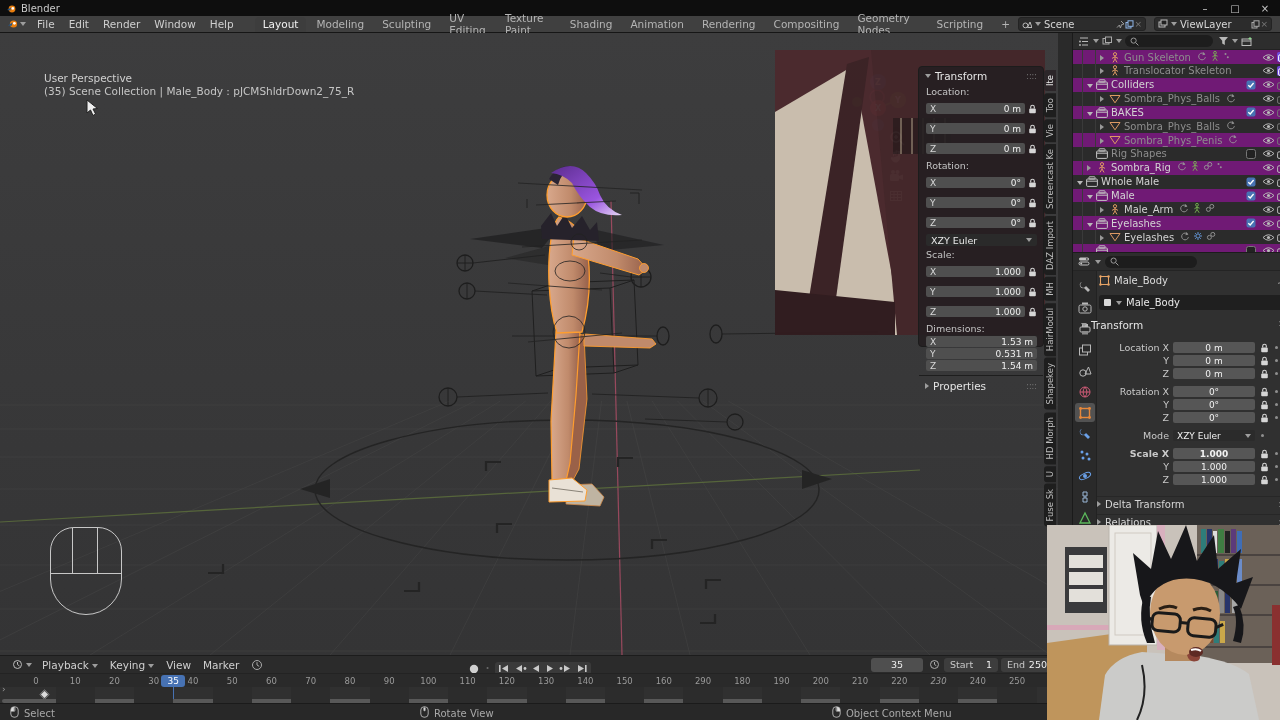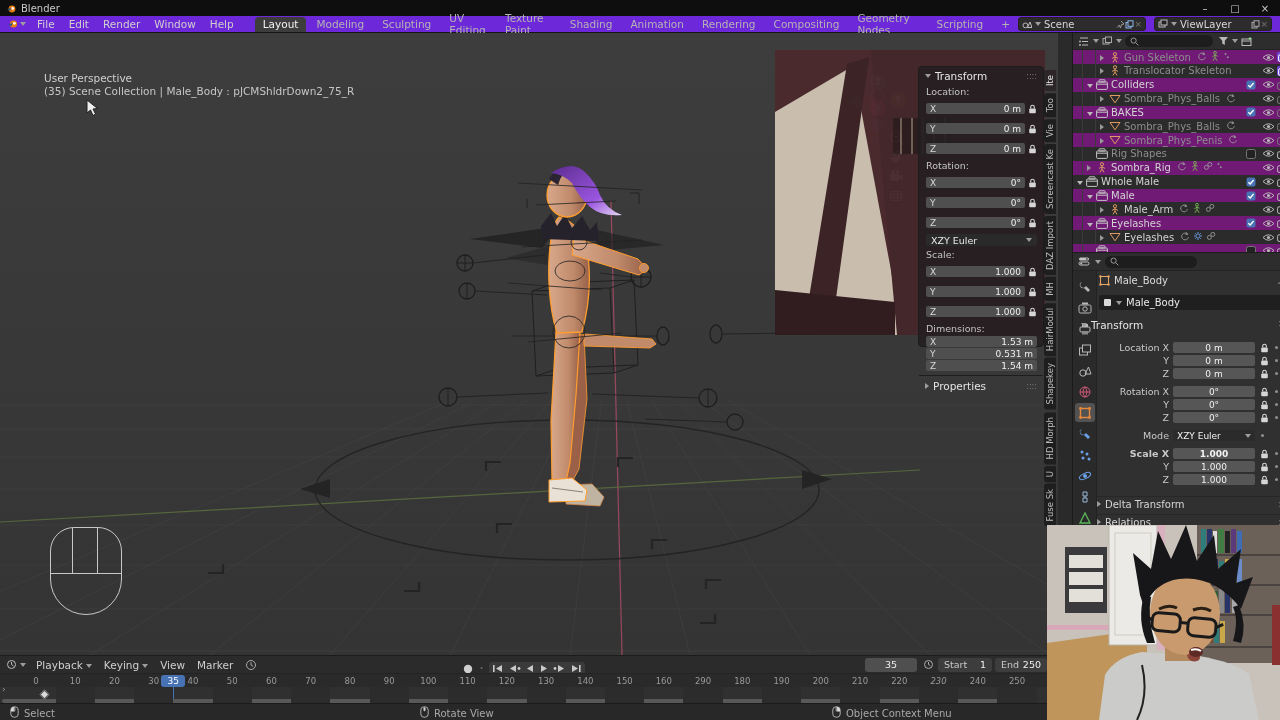--- a/index.html
+++ b/index.html
@@ -4,21 +4,21 @@
 <style>
   html,body{margin:0;padding:0;background:#111;}
   *{box-sizing:border-box;font-family:"DejaVu Sans",sans-serif;-webkit-font-smoothing:antialiased;}
   #app{position:relative;width:1280px;height:720px;background:#2a2a2a;overflow:hidden;}
   .abs{position:absolute;}
   .fx{display:flex;align-items:center;}
   
   #titlebar{left:0;top:0;width:1280px;height:16px;background:#0e0e0e;color:#c9c9c9;font-size:10px;}
   .winbtn{width:30px;height:16px;display:flex;align-items:center;justify-content:center;color:#c9c9c9;font-size:10px;}
   
-  #menubar{left:0;top:16px;width:1280px;height:17px;background:#6d28d9;border-bottom:1px solid #161616;}
+  #menubar{left:0;top:16px;width:1280px;height:17px;background:#404040;border-bottom:1px solid #161616;}
   .menu-item{padding:0 7px;font-size:10.5px;color:#cfcfcf;height:17px;display:flex;align-items:center;}
   .ws-tab{padding:1px 8px;font-size:10.5px;color:#b4b4b4;border-radius:4px 4px 0 0;height:15px;display:flex;align-items:center;}
   .ws-tab.active{background:#3d3d3d;color:#f1f1f1;}
   .chipfield{background:#2c2c2c;border:1px solid #232323;border-radius:3px;height:14px;display:flex;align-items:center;padding:0 3px;color:#d6d6d6;font-size:10px;gap:3px;}
   .caret{width:0;height:0;border-left:3.5px solid transparent;border-right:3.5px solid transparent;border-top:4px solid #9d9d9d;display:inline-block;}
   .caret-r{width:0;height:0;border-top:3.5px solid transparent;border-bottom:3.5px solid transparent;border-left:4px solid #9d9d9d;display:inline-block;}
   
   #vph1{left:0;top:33px;width:1058px;height:17px;background:#2e2e2e;border-bottom:1px solid #262626;}
   #vph2{left:0;top:50px;width:1058px;height:18px;background:#262626;border-bottom:1px solid #1f1f1f;}
   .hbtn{height:15px;display:flex;align-items:center;gap:3px;padding:0 4px;border-radius:3px;color:#d4d4d4;font-size:10.5px;}
@@ -68,21 +68,21 @@
   #proptabs{position:absolute;left:0;top:18px;width:24px;height:433px;background:#2a2a2a;border-right:1px solid #222;}
   .ptab{position:absolute;left:2px;width:20px;height:19px;display:flex;align-items:center;justify-content:center;border-radius:3px;}
   .ptab.active{background:#525252;}
   .pr-row{position:absolute;left:24px;width:198px;height:13px;display:flex;align-items:center;}
   .pr-lab{width:76px;text-align:right;font-size:9.5px;color:#c9c9c9;padding-right:4px;}
   .pr-field{width:82px;height:11px;background:#565656;border-radius:2px;display:flex;align-items:center;justify-content:center;font-size:9px;color:#f2f2f2;}
   .pr-field.drop{background:#2b2b2b;justify-content:flex-start;padding:0 4px;}
   .pr-dot{width:3px;height:3px;border-radius:50%;background:#8f8f8f;margin-left:6px;}
   .pcollapsed{position:absolute;left:24px;width:198px;height:15px;display:flex;align-items:center;gap:4px;font-size:10px;color:#d6d6d6;border-top:1px solid #272727;}
   
-  #timeline{left:0;top:655px;width:1058px;height:48px;background:#2b2b2b;border-top:1px solid #1c1c1c;}
+  #timeline{left:0;top:655px;width:1058px;height:48px;background:#2b2b2b;border-top:1px solid #1c1c1c;padding-left:6px;}
   #tl-ruler{position:absolute;left:0;top:17px;width:1058px;height:14px;background:#2a2a2a;border-top:1px solid #232323;}
   .tl-num{position:absolute;top:2px;transform:translateX(-50%);font-size:8.5px;color:#9a9a9a;}
   #tl-track{position:absolute;left:0;top:31px;width:1058px;height:17px;background:#303030;overflow:hidden;}
   .tl-stripe{position:absolute;top:0;height:17px;background:#2c2c2c;}
   .tlfield{background:#4f4f4f;border-radius:3px;height:14px;display:flex;align-items:center;justify-content:center;font-size:9.5px;color:#eee;}
   .tlfield.dark{background:#3d3d3d;justify-content:space-between;padding:0 6px;color:#c8c8c8;}
   #playhead-chip{position:absolute;top:1px;width:24px;height:12px;background:#4772b3;border-radius:3px;color:#fff;font-size:9px;display:flex;align-items:center;justify-content:center;}
   #playhead-line{position:absolute;top:0;width:2px;height:17px;background:#4772b3;}
   .kfdiamond{position:absolute;width:7px;height:7px;background:#dcdcdc;border:1px solid #555;transform:rotate(45deg);}
   

